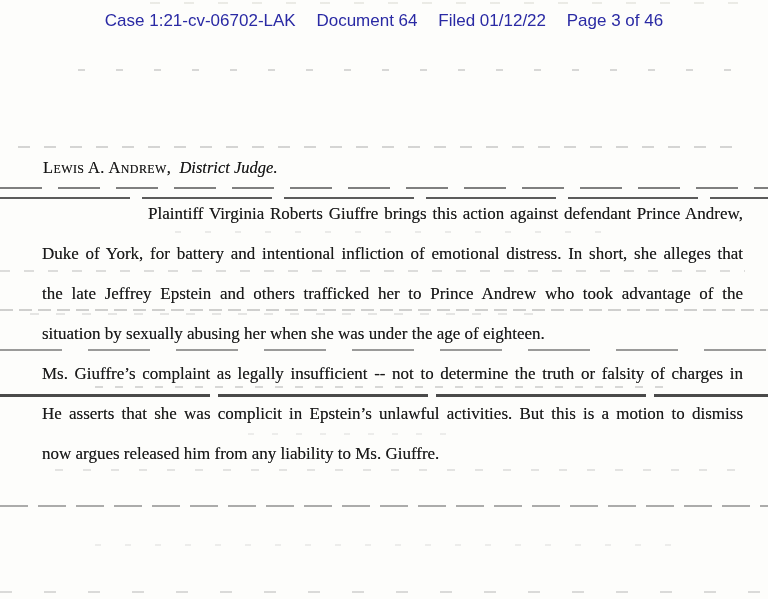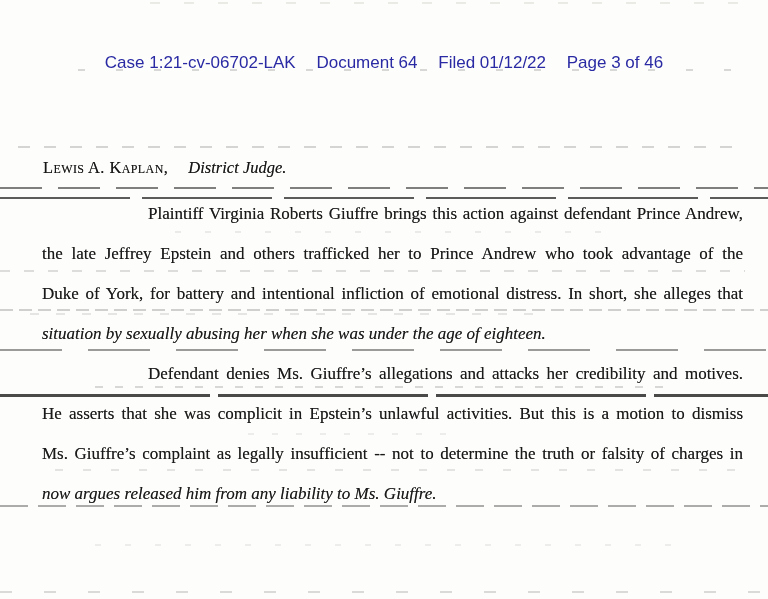--- a/index.html
+++ b/index.html
@@ -16,56 +16,55 @@
     position: absolute;
     top: 9px;
     left: 0;
     width: 768px;
     text-align: center;
     font-family: "Liberation Sans", sans-serif;
     font-size: 17px;
     line-height: 24px;
     color: #2a2aa4;
     white-space: nowrap;
-    margin-top: 42px;
   }
   .case-header .seg { display: inline-block; margin: 0 8px; }
 
   
   .judge-line {
     position: absolute;
     left: 43px;
     top: 158px;
     font-size: 16.5px;
     color: #161616;
     text-shadow: 0 0 0.5px rgba(20,20,20,0.55);
   }
   .judge-name { font-variant: small-caps; letter-spacing: 0.4px; }
-  .judge-title { font-style: italic; margin-left: 16px; }
+  .judge-title { font-style: italic; margin-left: 4px; }
 
   
   .body-block {
     position: absolute;
     left: 42px;
     top: 203px;
     width: 701px;
     color: #1a1a1a;
   }
   .tline {
     height: 40px;
     font-size: 17px;
     line-height: 21px;
     text-align: justify;
     text-align-last: justify;
     text-justify: inter-word;
     text-shadow: 0 0 0.5px rgba(25,25,25,0.6);
     overflow: hidden;
   }
   .tline.indent { text-indent: 106px; }
-  .tline.endpara { text-align-last: left; font-style: italic; }
+  .tline.endpara { text-align-last: left; }
 
   
   .art { position: absolute; pointer-events: none; }
   .a-top    { top:2px;   left:150px; width:600px; height:2px; opacity:.22;
               background: repeating-linear-gradient(90deg,#aa9,#aa9 10px,transparent 10px,transparent 34px); }
   .a-70     { top:69px;  left:78px;  width:660px; height:2px; opacity:.32;
               background: repeating-linear-gradient(90deg,#888,#888 7px,transparent 7px,transparent 38px); }
   .a-146    { top:146px; left:18px;  width:720px; height:2px; opacity:.30;
               background: repeating-linear-gradient(90deg,#777,#777 12px,transparent 12px,transparent 26px); }
   .a-187    { top:187px; left:0;     width:768px; height:2px; opacity:.65;
@@ -121,28 +120,27 @@
   <div class="art a-591"></div>
 
   <div class="case-header" style="color: rgb(42, 42, 164);">
     <span class="seg">Case 1:21-cv-06702-LAK</span>
     <span class="seg">Document 64</span>
     <span class="seg">Filed 01/12/22</span>
     <span class="seg">Page 3 of 46</span>
   </div>
 
   <div class="judge-line">
-    <span class="judge-name">Lewis A. Kaplan,</span>
+    <span class="judge-name">Lewis A. Andrew,</span>
     <span class="judge-title">District Judge.</span>
   </div>
 
   <div class="body-block">
     <div class="tline indent">Plaintiff Virginia Roberts Giuffre brings this action against defendant Prince Andrew,</div>
+    <div class="tline">Duke of York, for battery and intentional infliction of emotional distress.  In short, she alleges that</div>
     <div class="tline">the late Jeffrey Epstein and others trafficked her to Prince Andrew who took advantage of the</div>
-    <div class="tline">Duke of York, for battery and intentional infliction of emotional distress.  In short, she alleges that</div>
     <div class="tline endpara">situation by sexually abusing her when she was under the age of eighteen.</div>
-    <div class="tline indent">Defendant denies Ms. Giuffre’s allegations and attacks her credibility and motives.</div>
+    <div class="tline">Ms. Giuffre’s complaint as legally insufficient -- not to determine the truth or falsity of charges in</div>
     <div class="tline">He asserts that she was complicit in Epstein’s unlawful activities.  But this is a motion to dismiss</div>
-    <div class="tline">Ms. Giuffre’s complaint as legally insufficient -- not to determine the truth or falsity of charges in</div>
     <div class="tline endpara">now argues released him from any liability to Ms. Giuffre.</div>
   </div>
 
 </div>
 
 </body></html>

